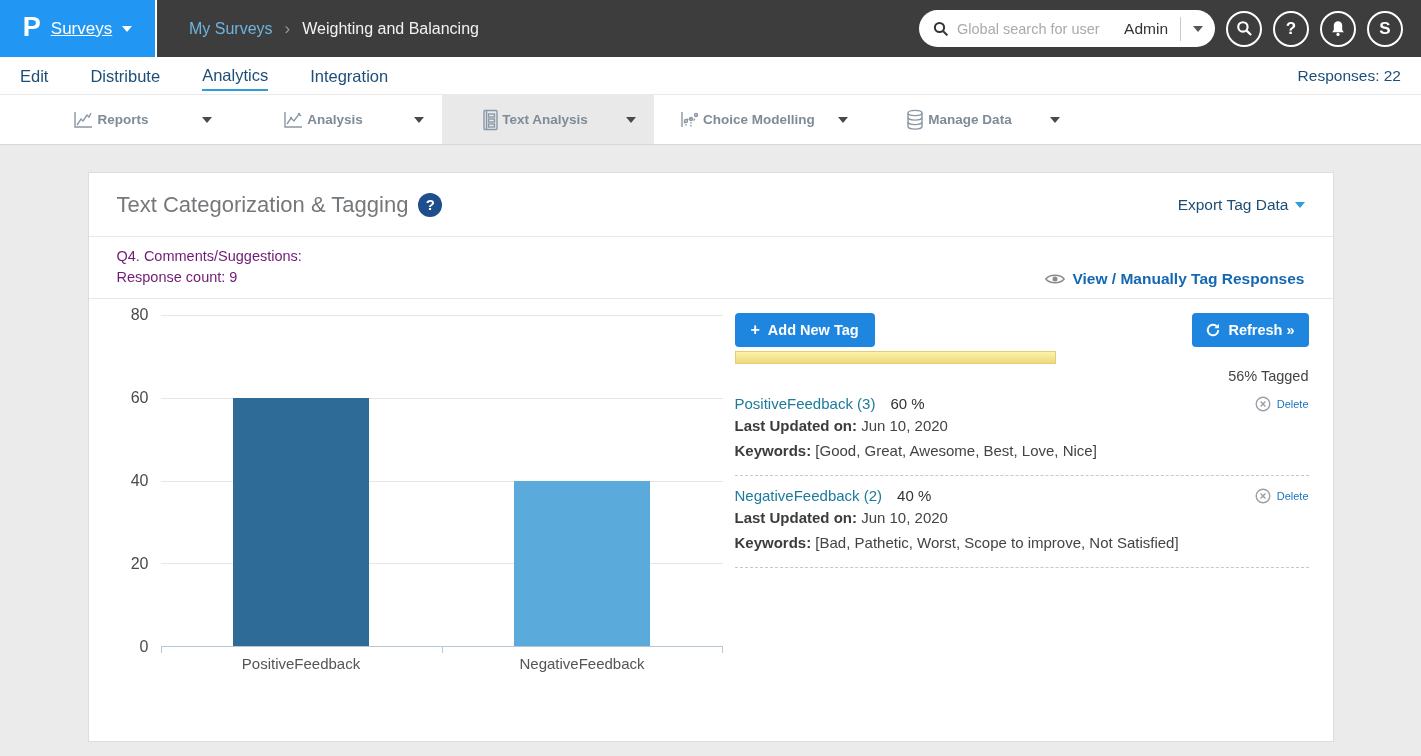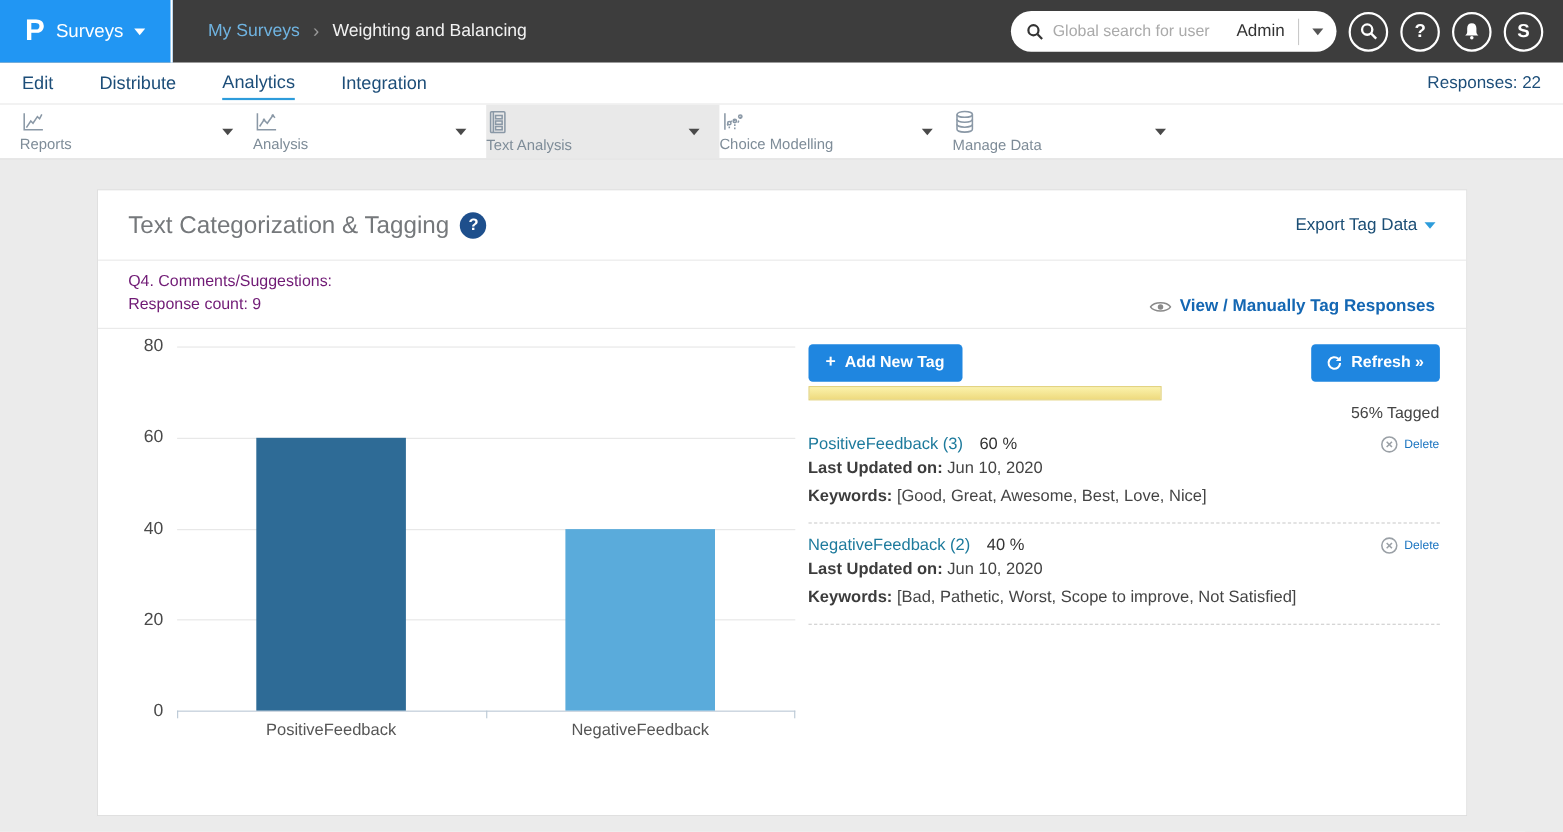--- a/index.html
+++ b/index.html
@@ -4,21 +4,21 @@
 <style>
   * { margin:0; padding:0; box-sizing:border-box; }
   html,body { width:1421px; height:756px; overflow:hidden; background:#ebebeb;
     font-family:"Liberation Sans", sans-serif; }
 
   
   .topbar { height:57px; background:#3d3d3d; display:flex; align-items:center; position:relative; }
   .brand { width:157px; height:57px; background:#2196f3; border-right:2px solid #fff;
     display:flex; align-items:center; justify-content:center; gap:10px; cursor:pointer; }
   .brand .plogo { font-weight:bold; font-size:27px; color:#fff; line-height:1; transform:translateY(-1px); }
-  .brand .plabel { color:#fff; font-size:17px; }
+  .brand .plabel { color:#fff; font-size:17px;text-decoration:underline; }
   .caret { display:inline-block; width:0; height:0; border-left:5px solid transparent;
     border-right:5px solid transparent; border-top:6px solid #fff; }
   .crumbs { display:flex; align-items:center; gap:12px; margin-left:32px; font-size:16px; }
   .crumb-parent { color:#6fb3e0; cursor:pointer; }
   .crumb-sep { color:#9a9a9a; font-size:17px; }
   .crumb-current { color:#f2f2f2; }
   .top-right { position:absolute; right:18px; top:0; height:57px; display:flex; align-items:center; gap:11px; }
   .searchpill { width:296px; height:37px; background:#fff; border-radius:19px; display:flex;
     align-items:center; padding:0 12px 0 14px; gap:8px; }
   .searchpill svg { flex:none; }
@@ -39,21 +39,21 @@
     gap:42px; position:relative; border-bottom:1px solid #e9e9e9; }
   .mainnav a { color:#1d4e79; font-size:16.5px; text-decoration:none; cursor:pointer; padding:6px 0 4px; }
   .mainnav a.active { border-bottom:2px solid #2d9cdb; }
   .responses { position:absolute; right:20px; color:#1d4e79; font-size:15.5px; }
 
   
   .subnav { height:50px; background:#fff; border-bottom:1px solid #d7d7d7; display:flex;
     align-items:stretch; padding-left:18px; }
   .subnav-item { width:212px; display:flex; align-items:center; cursor:pointer; }
   .subnav-item.active { background:#e9e9e9; }
-  .sn-main { flex:1; display:flex; flex-direction:column; justify-content:center; gap:2px; }
+  .sn-main { flex:1; display:flex; flex-direction:row; align-items:center; justify-content:center; gap:2px;font-weight:bold; }
   .sn-label { font-size:13.5px; color:#7e8c98; }
   .sn-caret { margin-right:18px; border-top-color:#4a4a4a; border-left-width:5px; border-right-width:5px; }
   .sn-icon svg { display:block; }
 
   
   .page { height:611px; padding-top:27px; }
   .card { width:1246px; margin:0 auto; background:#fff; border:1px solid #ddd; height:570px; }
   .card-head { height:64px; display:flex; align-items:center; padding:12px 28px;
     border-bottom:1px solid #e8e8e8; }
   .card-title { font-size:22px; color:#75787b; }

